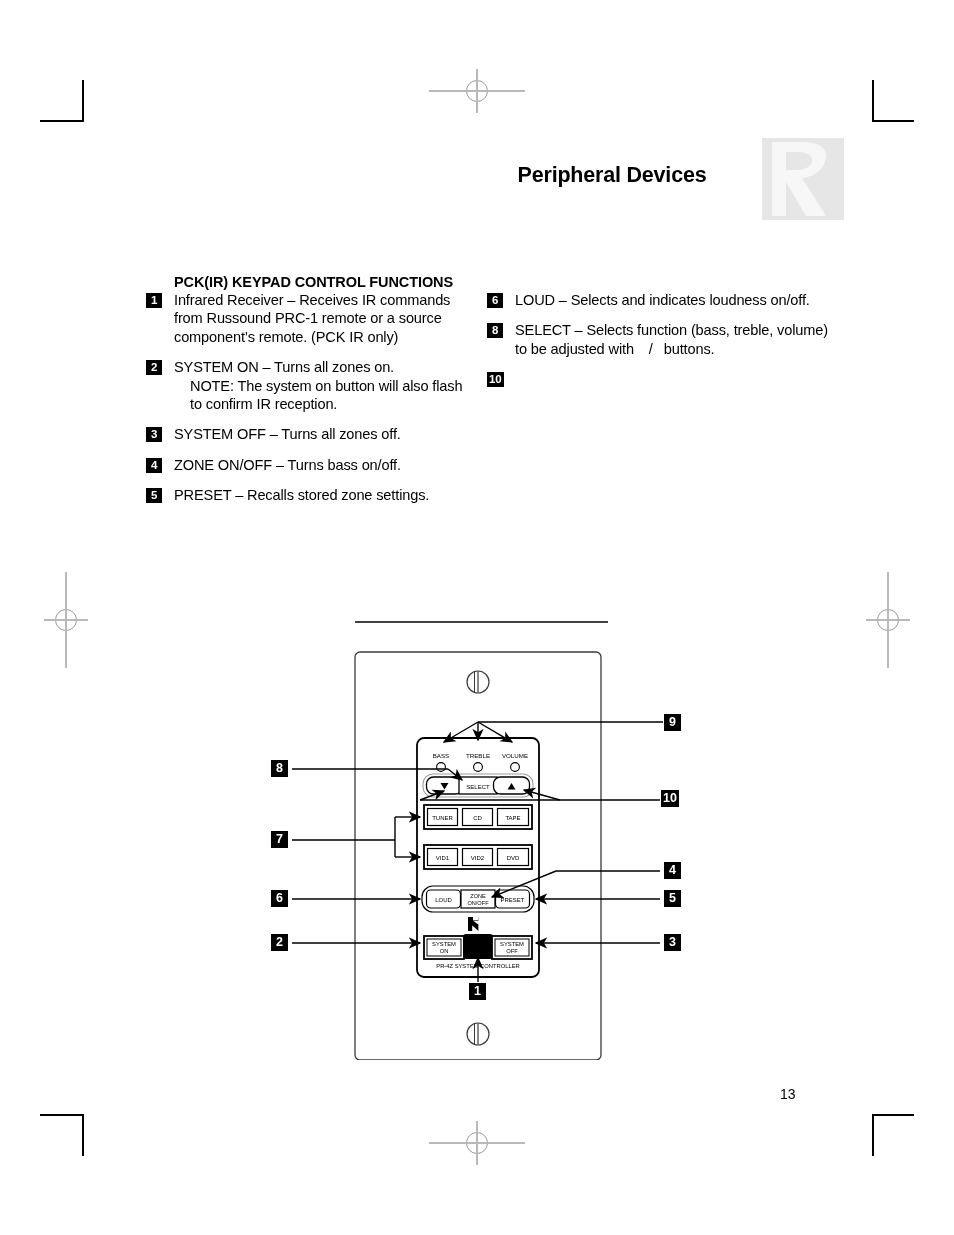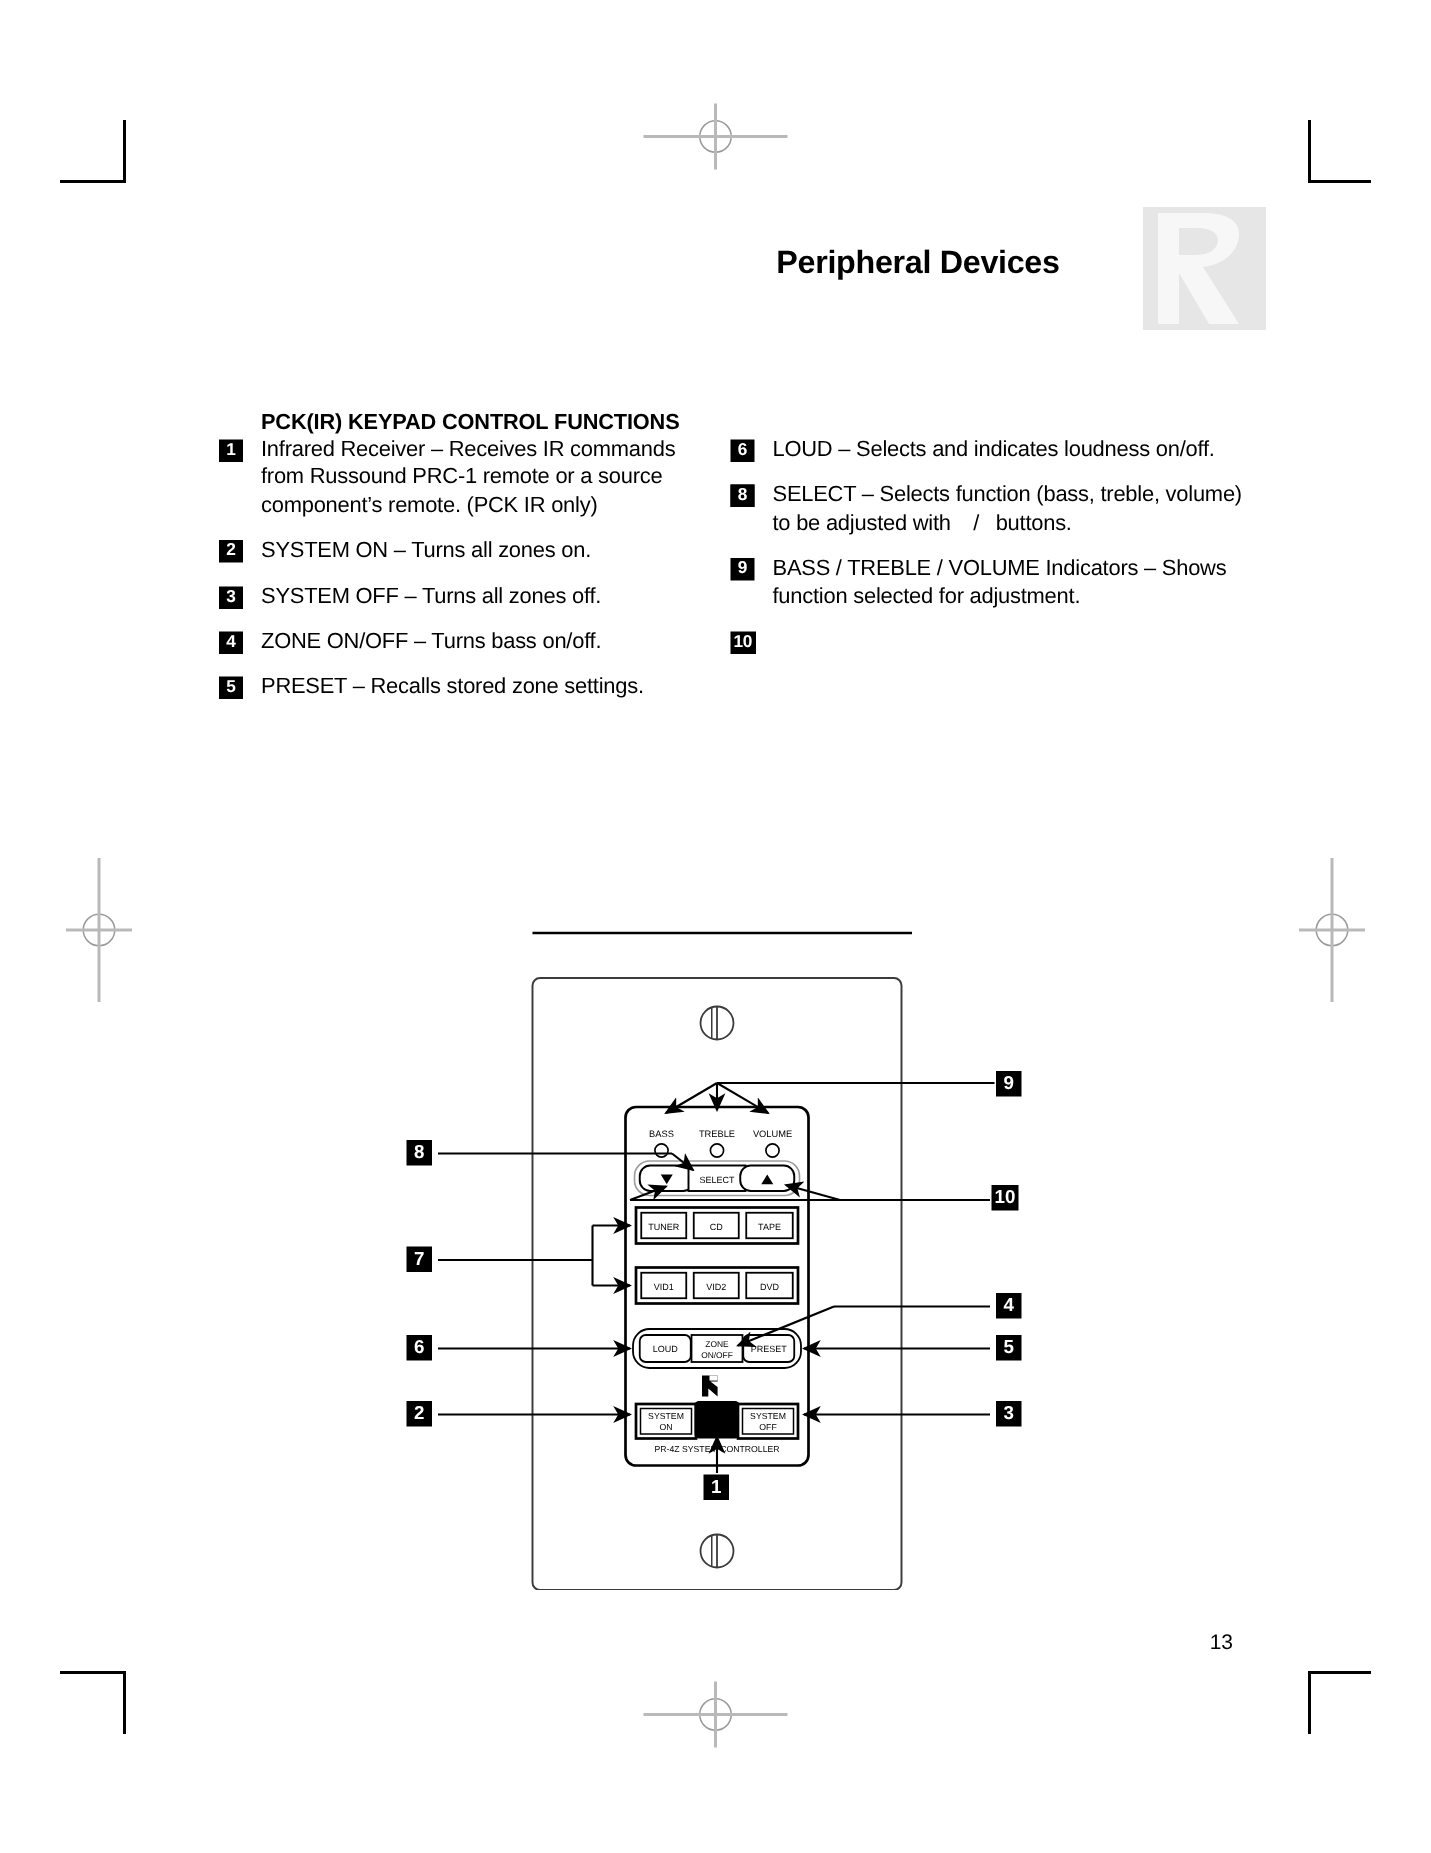--- a/index.html
+++ b/index.html
@@ -62,21 +62,21 @@
     text-align: center;
     font-size: 21.5px;
     font-weight: bold;
     letter-spacing: -0.2px;
   }
 
   .page-number {
     position: absolute;
     left: 780px; top: 1086px;
     width: 42px;
-    text-align: right;
+    text-align: left;
     font-size: 14px;
   }
 
   
   .section-title {
     position: absolute;
     left: 174px; top: 274px;
     font-size: 14.5px;
     font-weight: bold;
     letter-spacing: -0.1px;
@@ -188,20 +188,21 @@
 <div class="section-title">PCK(IR) KEYPAD CONTROL FUNCTIONS</div>
 
 <div class="col col-left">
   <div class="item" style="margin-bottom:12px;">
     <span class="num-badge">1</span>
     <span>Infrared Receiver – Receives IR commands from Russound PRC-1 remote or a source component’s remote. (PCK IR only)</span>
   </div>
   <div class="item" style="margin-bottom:12px;">
     <span class="num-badge">2</span>
     <span>SYSTEM ON – Turns all zones on.</span>
+    <span class="sub">NOTE: The system on button will also flash to confirm IR reception.</span>
   </div>
   <div class="item" style="margin-bottom:12px;">
     <span class="num-badge">3</span>
     <span>SYSTEM OFF – Turns all zones off.</span>
   </div>
   <div class="item" style="margin-bottom:12px;">
     <span class="num-badge">4</span>
     <span>ZONE ON/OFF – Turns bass on/off.</span>
   </div>
   <div class="item">
@@ -217,21 +218,20 @@
   </div>
   <div class="item" style="margin-bottom:12px;">
     <span class="num-badge">7</span>
   </div>
   <div class="item" style="margin-bottom:12px;">
     <span class="num-badge">8</span>
     <span>SELECT – Selects function (bass, treble, volume) to be adjusted with   /  buttons.</span>
   </div>
   <div class="item" style="margin-bottom:12px;">
     <span class="num-badge">9</span>
-    <span>BASS / TREBLE / VOLUME Indicators – Shows function selected for adjustment.</span>
   </div>
   <div class="item">
     <span class="num-badge">10</span>
   </div>
 </div>
 
 <div class="diagram">
   <svg width="954" height="460" viewBox="0 0 954 460" aria-hidden="true">
     <defs>
       <marker id="arrow" markerWidth="9" markerHeight="9" refX="8" refY="4.5" orient="auto" markerUnits="strokeWidth">

